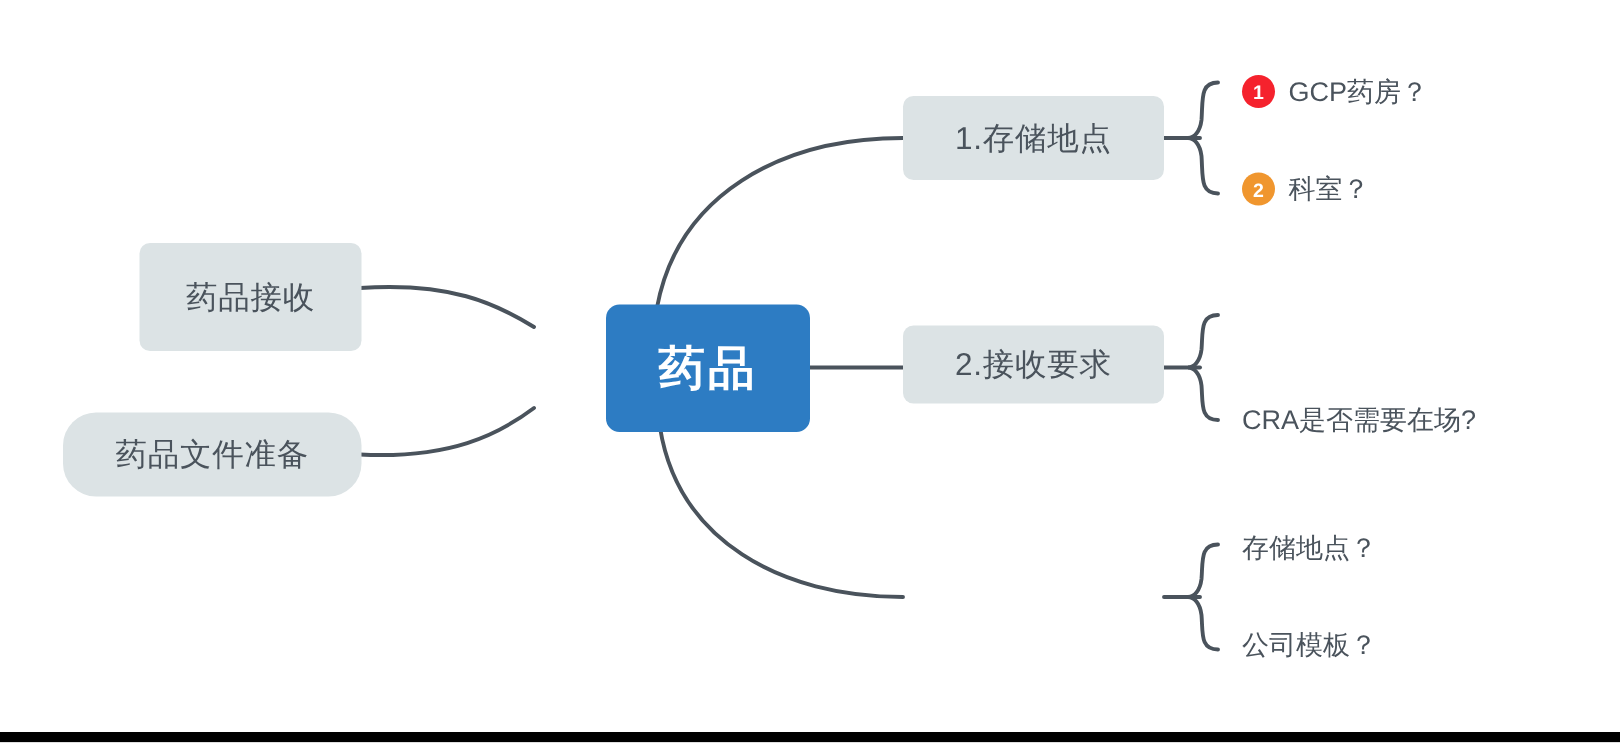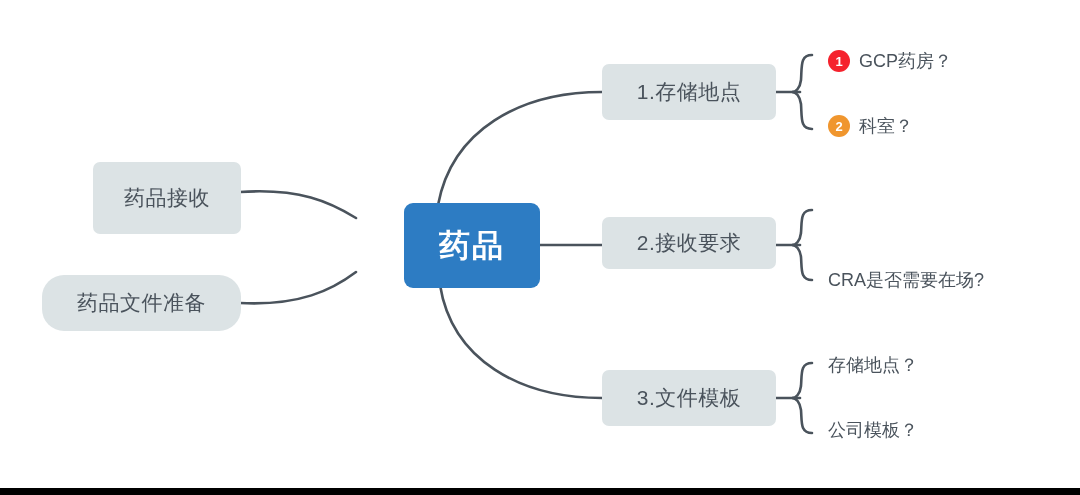--- a/index.html
+++ b/index.html
@@ -118,23 +118,20 @@
   </div>
 
   <div class="node" style="left:602px; top:64px; width:174px; height:56px;">
     <span>1.存储地点</span>
   </div>
 
   <div class="node" style="left:602px; top:217px; width:174px; height:52px;">
     <span>2.接收要求</span>
   </div>
 
-  <div class="node" style="left:602px; top:370px; width:174px; height:56px;">
-    <span>3.文件模板</span>
-  </div>
 
   <div class="leaf" style="left:828px; top:50px;">
     <span class="badge" style="background:#f5222d;">1</span>
     <span class="leaf-text">GCP药房？</span>
   </div>
 
   <div class="leaf" style="left:828px; top:115px;">
     <span class="badge" style="background:#f0962e;">2</span>
     <span class="leaf-text">科室？</span>
   </div>

